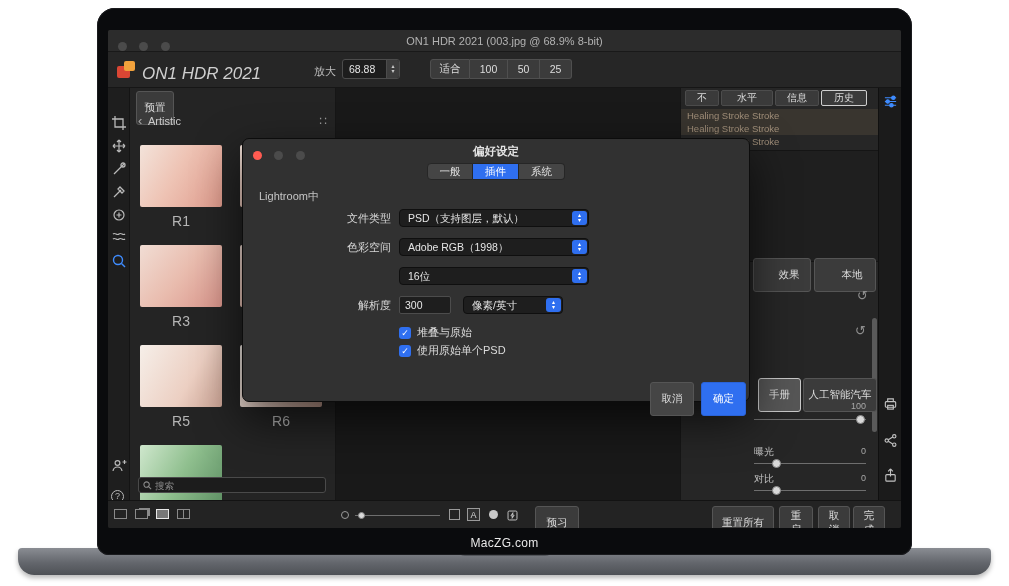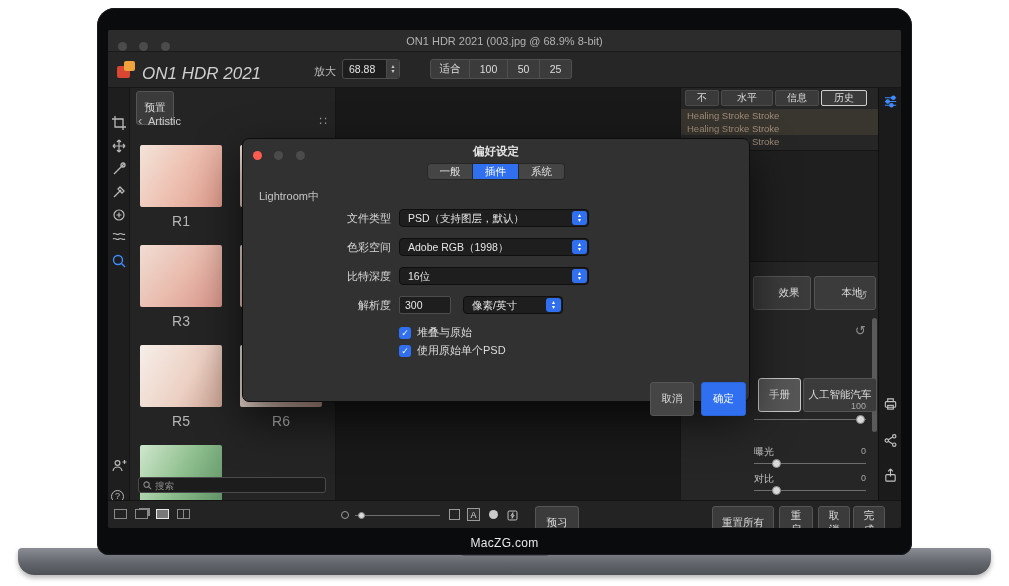--- a/index.html
+++ b/index.html
@@ -74,21 +74,21 @@
 
   
   .right-panel { position:absolute; left:572px; top:58px; width:198px; height:412px; background:#262626; border-left:1px solid #161616; }
   .rp-tabs { position:absolute; left:4px; top:2px; display:flex; gap:2px; }
   .rp-tab { height:16px; background:#3a3a3a; border:1px solid #4c4c4c; border-radius:2px; color:#dddddd; font-size:10px; display:flex; align-items:center; justify-content:center; }
   .rp-tab.sel { border-color:#cfcfcf; }
   .history { position:absolute; left:0; right:0; top:21px; }
   .h-row { height:13px; line-height:13px; padding-left:6px; font-size:9.5px; color:#a08e79; }
   .h-row.hl { background:#39352f; }
   .rp-block { position:absolute; left:0; right:0; top:62px; height:112px; background:#1f1f1f; border-top:1px solid #151515; border-bottom:1px solid #151515; }
-  .fx-row { position:absolute; top:188px;padding-left:20px; }
+  .fx-row { position:absolute; top:170px;padding-left:20px; }
   .undo { position:absolute; color:#8d8d8d; font-size:13px; }
   .vsb { position:absolute; left:191px; top:230px; width:5px; height:114px; background:#5a5a5a; border-radius:3px; }
   .slider-track { position:absolute; height:1px; background:#6e6e6e; }
   .knob { position:absolute; top:-4px; width:9px; height:9px; border-radius:50%; background:#d9d9d9; border:1px solid #8a8a8a; }
   .sl-label { position:absolute; font-size:10px; color:#c2c2c2; }
   .sl-value { position:absolute; font-size:9px; color:#a8a8a8; text-align:right; width:112px; left:73px; }
 
   
   .right-edge { position:absolute; left:770px; top:58px; width:23px; height:412px; background:#1b1b1b; border-left:1px solid #101010; }
   .re-icon { position:absolute; left:4px; color:#c2c2c2; }
@@ -388,21 +388,20 @@
 
       <div class="f-label" style="top:99px">色彩空间</div>
       <div class="combo" style="left:156px; top:99px; width:190px">
         <span>Adobe RGB（1998）</span>
         <span class="cap">
           <span>▴</span>
           <span>▾</span>
         </span>
       </div>
 
-      <div class="f-label" style="top:128px">比特深度</div>
       <div class="combo" style="left:156px; top:128px; width:190px">
         <span>16位</span>
         <span class="cap">
           <span>▴</span>
           <span>▾</span>
         </span>
       </div>
 
       <div class="f-label" style="top:157px">解析度</div>
       <input class="f-input" style="left: 156px; top: 157px; width: 52px;" value="300">

